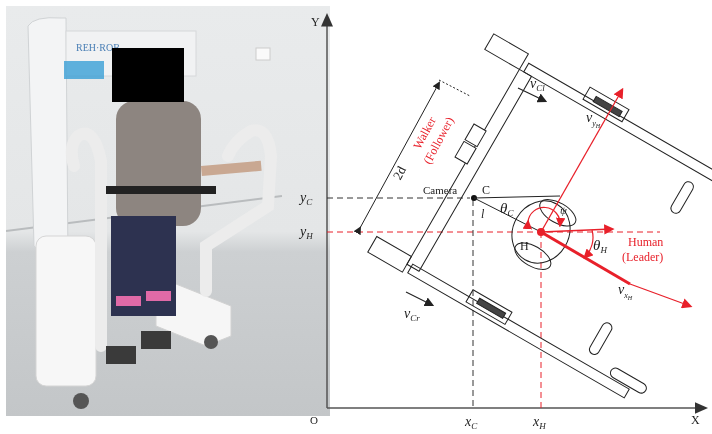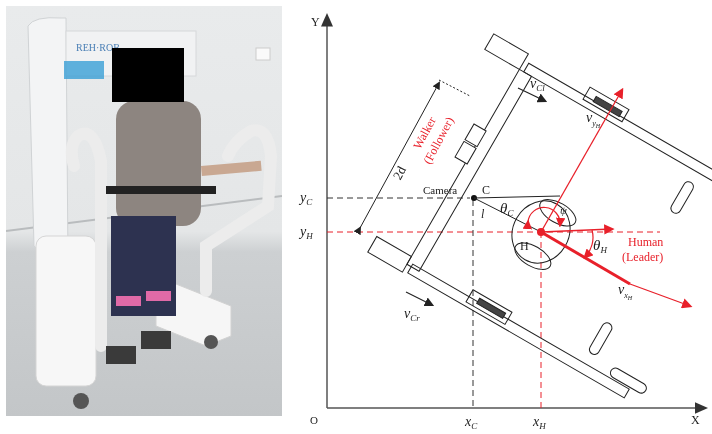--- a/index.html
+++ b/index.html
@@ -1,17 +1,17 @@
 <!DOCTYPE html>
 <html><head>
 <meta charset="utf-8">
 <style>
   html, body { margin:0; padding:0; background:#ffffff; }
   body { width:712px; height:434px; position:relative; overflow:hidden; font-family:"Liberation Serif", serif; }
-  .photo { position:absolute; left:6px; top:6px; width:276px; height:410px; background:linear-gradient(180deg,#e9ebec 0%,#e4e6e7 55%,#cdd0d2 60%,#c3c6c8 100%); overflow:hidden; }
+  .photo { position:absolute; left:6px; top:6px; width:324px; height:410px; background:linear-gradient(180deg,#e9ebec 0%,#e4e6e7 55%,#cdd0d2 60%,#c3c6c8 100%); overflow:hidden; }
   .diagram { position:absolute; left:290px; top:0; width:422px; height:434px; }
   svg text { font-family:"Liberation Serif", serif; }
 </style>
 </head>
 <body>
 
 <div class="photo">
   <svg width="276" height="410" viewBox="0 0 276 410">
 
     <line x1="0" y1="225" x2="276" y2="190" stroke="#b9bcbe" stroke-width="2"></line>

